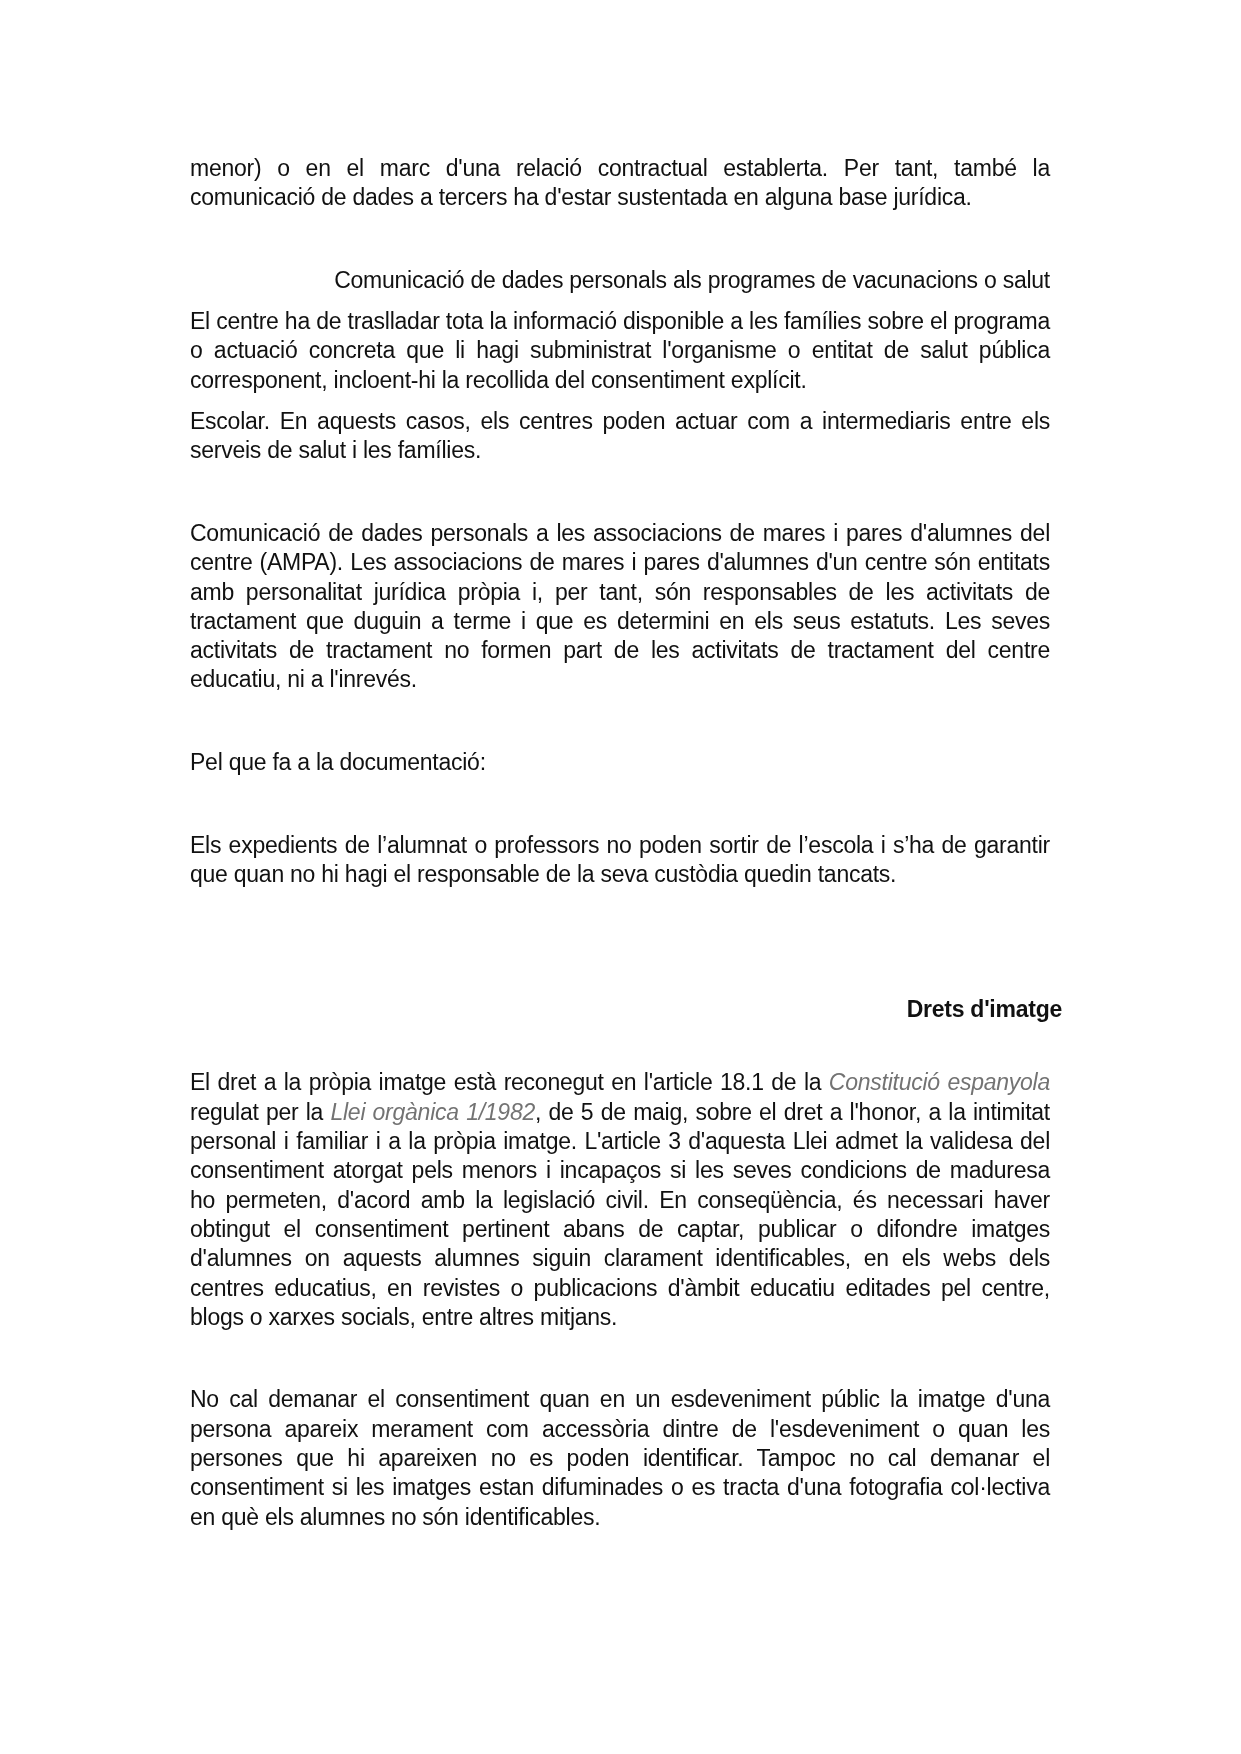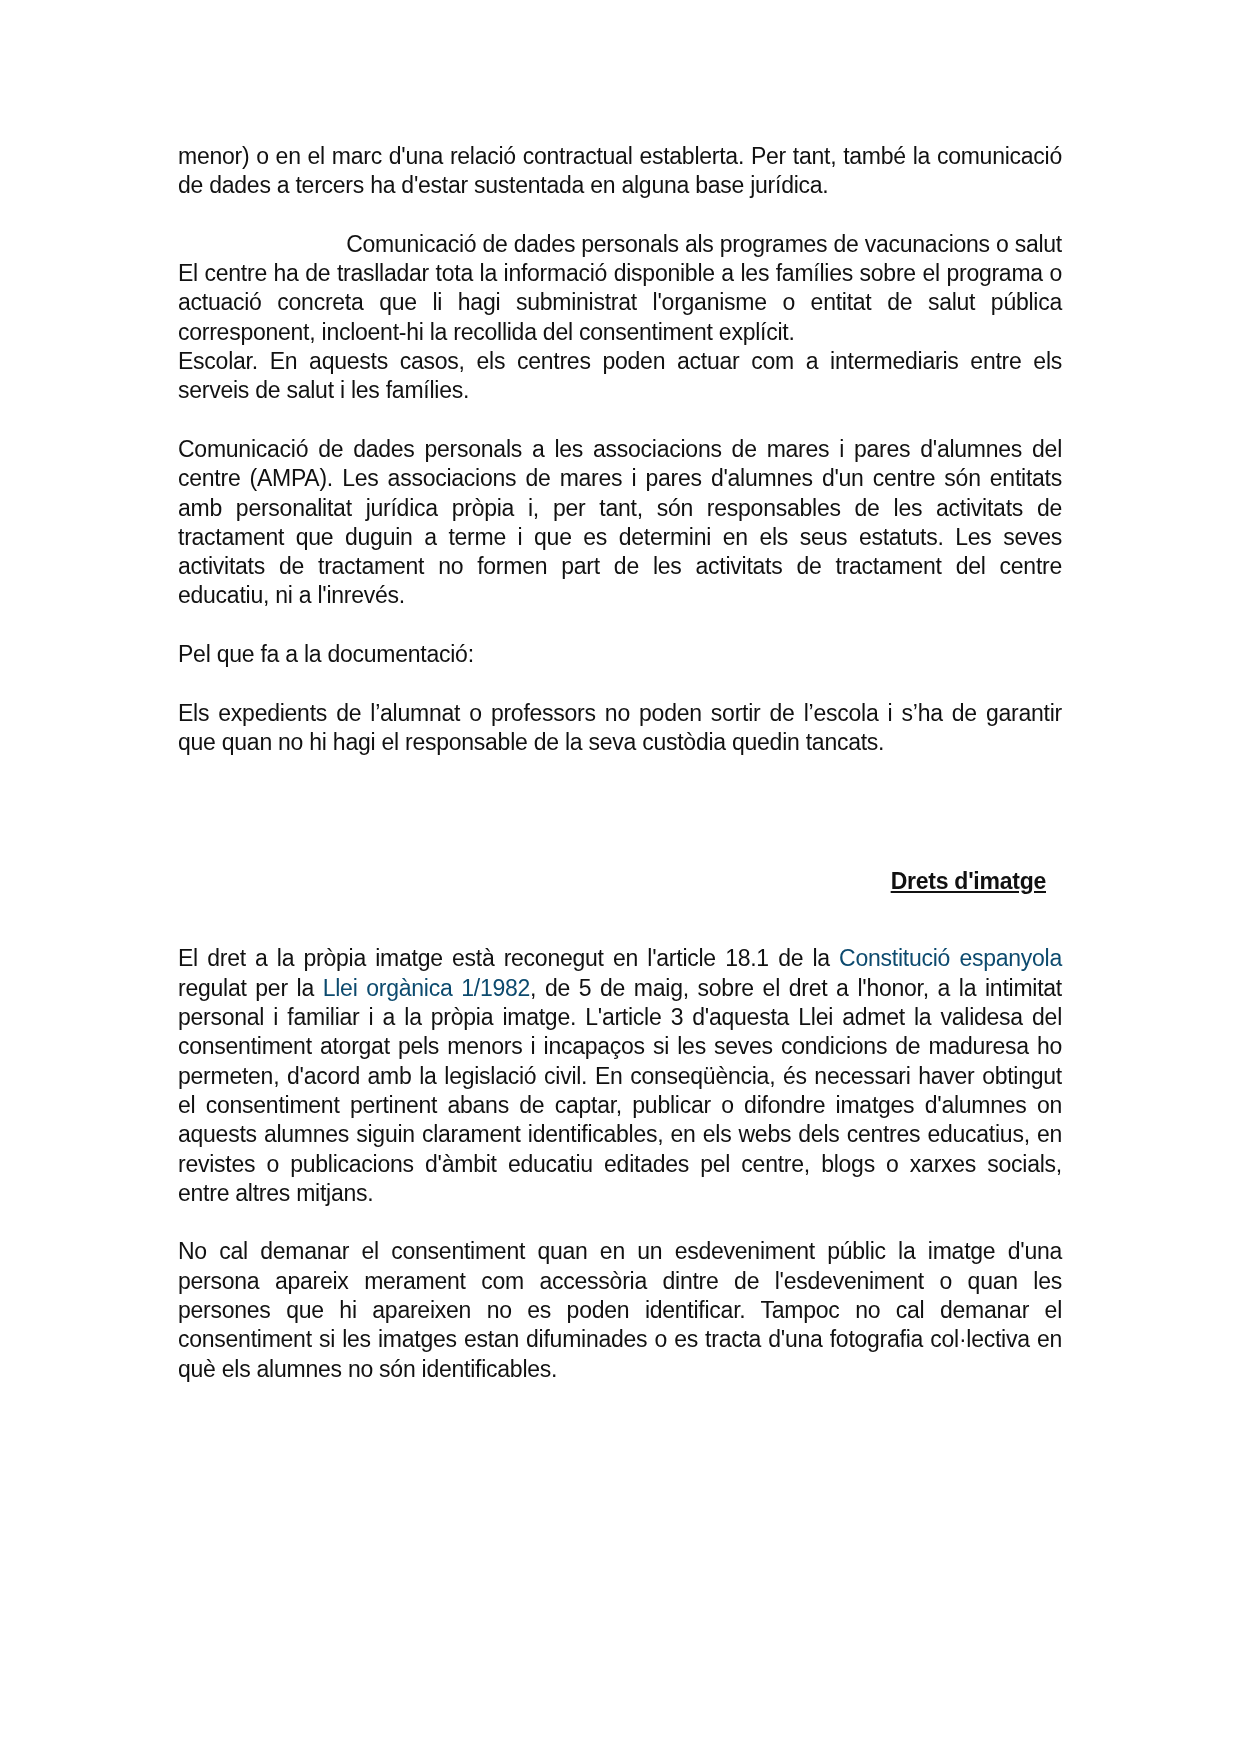--- a/index.html
+++ b/index.html
@@ -18,33 +18,33 @@
       left: 178px;
       top: 142px;
       width: 884px;
       font-family: "Liberation Sans", sans-serif;
       font-size: 23px;
       line-height: 29.3px;
       color: #111111;
       letter-spacing: -0.25px;
     }
     p {
-      margin: 0;
+      margin: 12px;
       text-align: justify;
     }
     p.left { text-align: right; }
     .gap { height: 29.3px; }
     .heading {
       font-weight: bold;
-      margin: 16px;
-      text-decoration: underline;
+      margin: 0;
     }
     a.link {
-      color: #0c4a6e;
+      color: #737373;
       text-decoration: none;
+      font-style: italic;
     }
   </style>
 </head>
 <body>
 
 <div class="page">
   <p>menor) o en el marc d'una relació contractual establerta. Per tant, també la comunicació de dades a tercers ha d'estar sustentada en alguna base jurídica.</p>
   <div class="gap"></div>
 
   <p class="left">Comunicació de dades personals als programes de vacunacions o salut</p>

